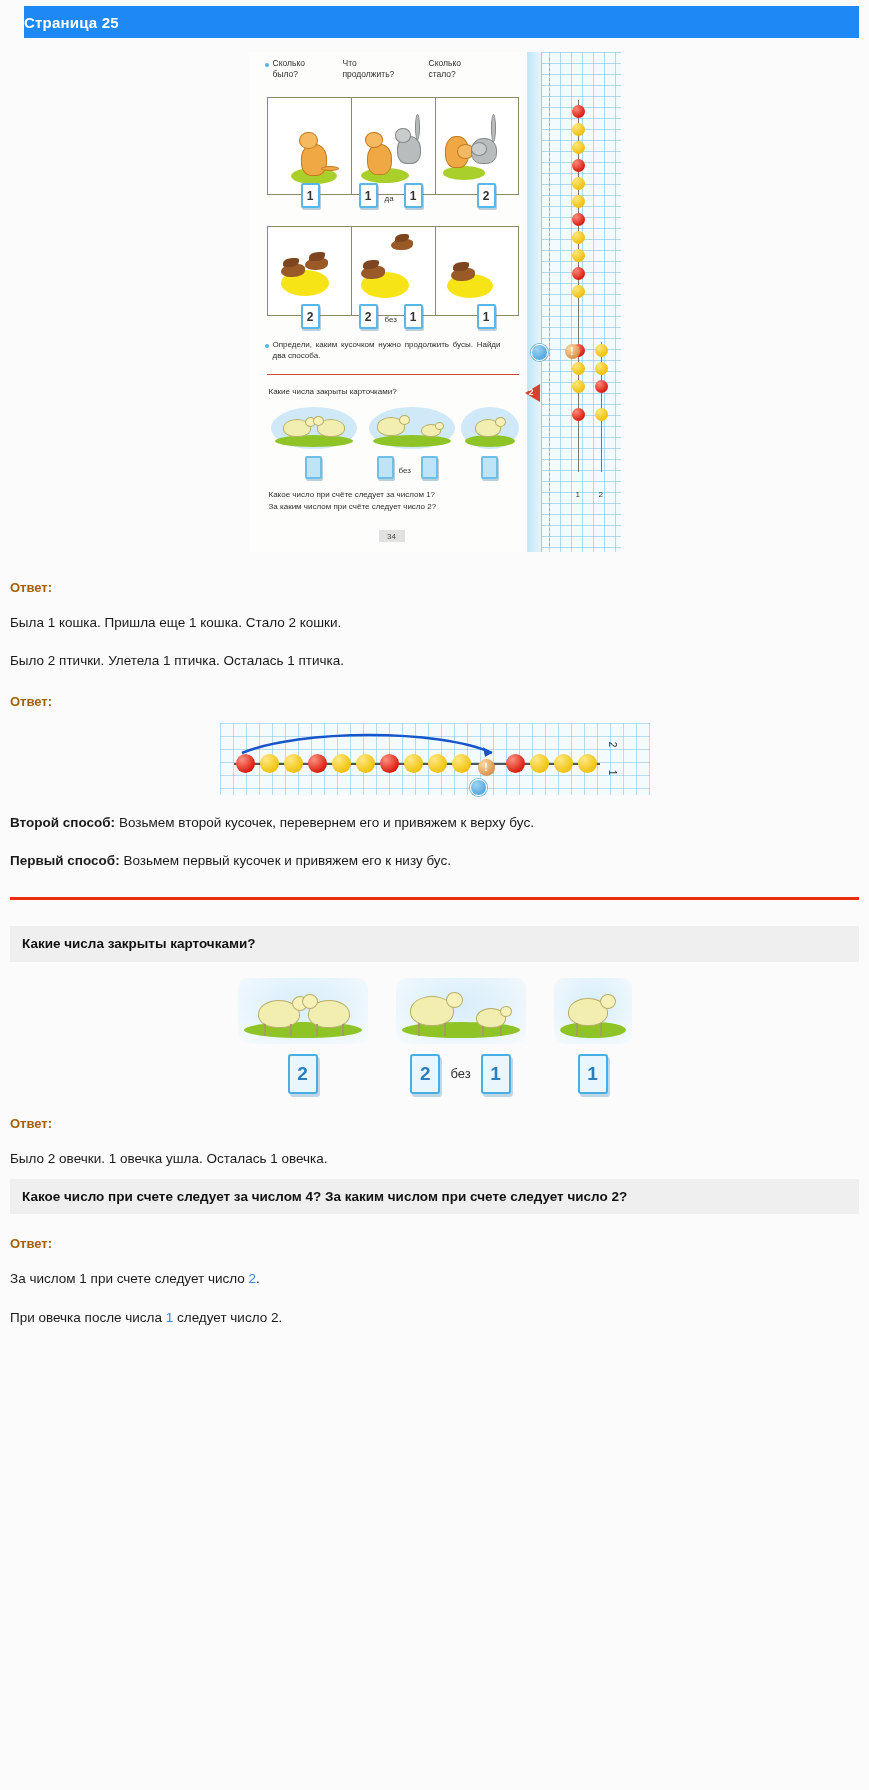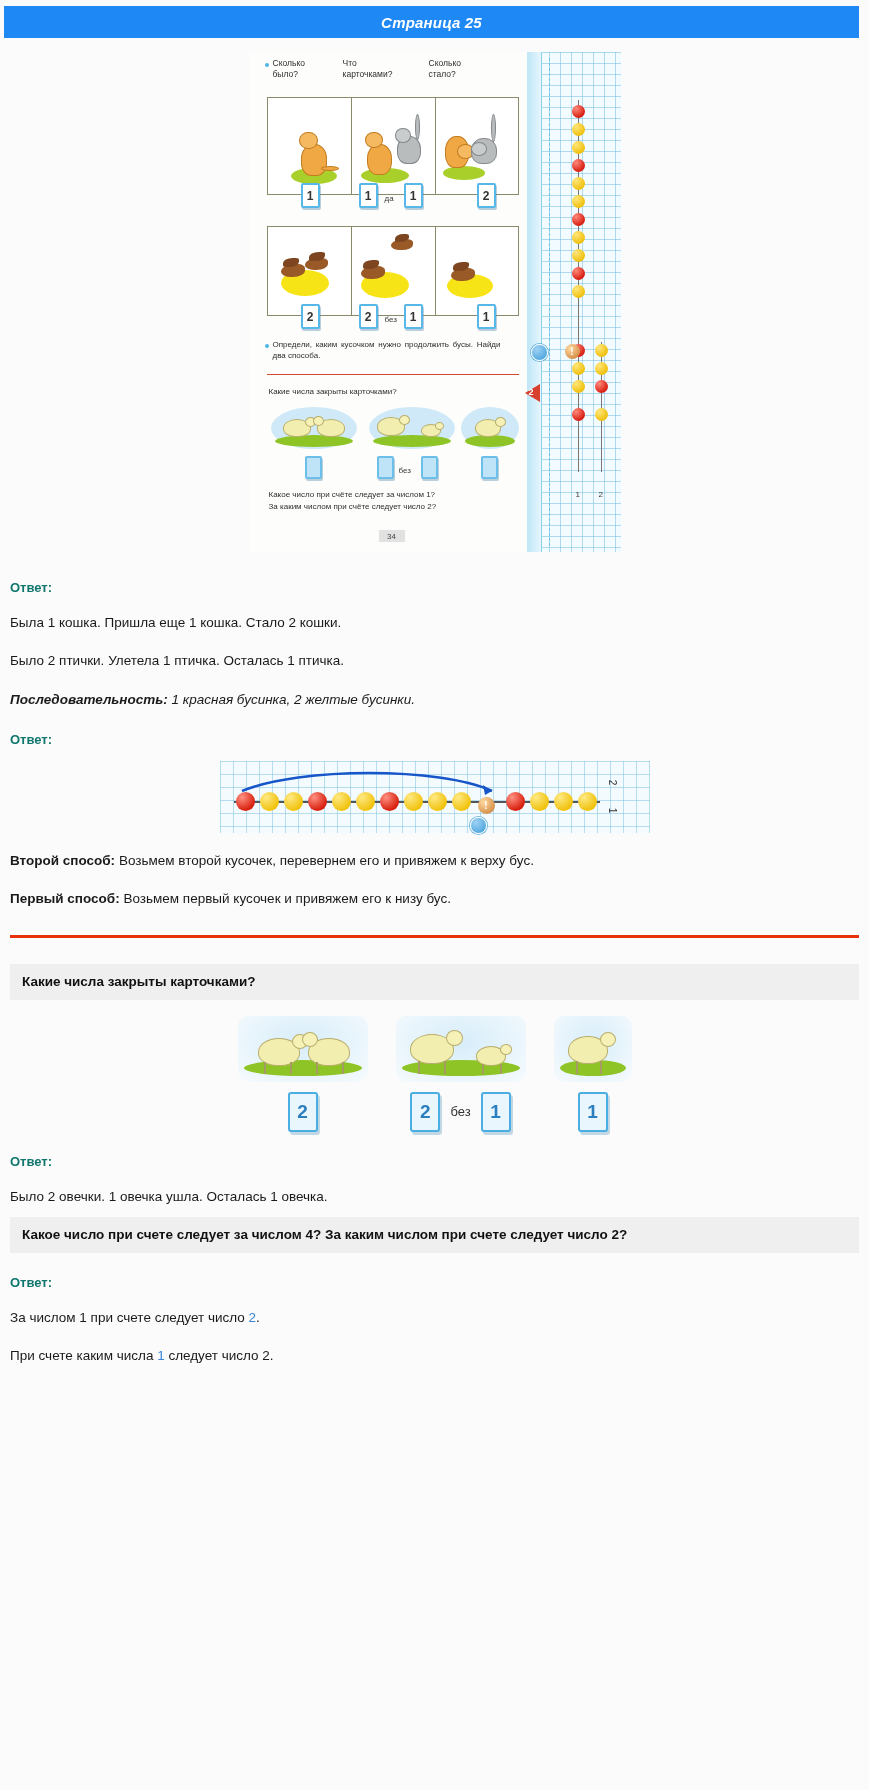--- a/index.html
+++ b/index.html
@@ -8,28 +8,27 @@
     width: 869px;
     background: #fbfbfb;
     font-family: "Liberation Sans", sans-serif;
     color: #1a1a1a;
     -webkit-font-smoothing: antialiased;
   }
   .page { width:869px; position:relative; padding-bottom:24px; }
 
   
   .topbar {
-    margin: 6px 10px 0 4px;
+    margin: 6px 10px 0 24px;
     height: 32px;
     background: #1e88f5;
     color: #fff;
-    display:flex; align-items:center; justify-content:center;
+    display:flex; align-items:center; justify-content:flex-start;
     font-size: 15px; font-weight: bold;
     letter-spacing: .2px;
-    font-style: italic;
   }
 
   
   .scan-wrap { display:flex; justify-content:center; padding: 14px 0 6px 0; }
   .scan {
     position: relative;
     width: 372px; height: 500px;
     background: #fdfdfb;
     overflow: hidden;
   }
@@ -118,21 +117,21 @@
     background:radial-gradient(circle at 34% 30%,#ffd9a0,#c8772c);
     color:#fff;font-size:10px;font-weight:bold;display:flex;align-items:center;justify-content:center;
   }
 
   
   .qbar {
     background:#efefef; margin:10px 10px 0 10px; padding:8px 12px;
     font-size:13.5px; font-weight:bold; color:#111; line-height:1.45;
   }
   .ans-label {
-    color:#0f766e; font-weight:bold; font-size:13px;
+    color:#a16207; font-weight:bold; font-size:13px;
     margin:22px 10px 0 10px;
   }
   .para { font-size:13.5px; color:#1a1a1a; margin:18px 10px 0 10px; line-height:1.5; }
   .para.italic { font-style:italic; }
   .para b { font-weight:bold; }
   .num-blue { color:#3a86d8; }
   .hr-red { height:3px; background:#e8300c; margin:26px 10px 0 10px; }
 
   
   .beads-fig {
@@ -187,21 +186,21 @@
   <div class="scan-wrap">
   <div class="scan">
     <div class="scan-inner">
 
       <div class="ruled"></div>
 
       <div class="bullet-dot" style="left:16px;top:11px;"></div>
       <div class="scan-h" style="left:24px;top:6px;width:62px;white-space:pre-line;">Сколько
 было?</div>
       <div class="scan-h" style="left:94px;top:6px;width:72px;white-space:pre-line;">Что
-карточками?</div>
+продолжить?</div>
       <div class="scan-h" style="left:180px;top:6px;width:70px;white-space:pre-line;">Сколько
 стало?</div>
 
       <div class="tbl" style="left:18px;top:45px;width:252px;height:98px;">
         <div class="cell" style="left:0;width:84px;"></div>
         <div class="cell" style="left:84px;width:84px;"></div>
         <div class="cell" style="left:168px;width:84px;"></div>
       </div>
 
       <div class="cat" style="left:40px;top:72px;width:52px;height:62px;">
@@ -350,24 +349,20 @@
           </div>
 
     </div>
   </div>
   </div>
 
   <div class="ans-label">Ответ:</div>
   <div class="para">Была 1 кошка. Пришла еще 1 кошка. Стало 2 кошки.</div>
   <div class="para">Было 2 птички. Улетела 1 птичка. Осталась 1 птичка.</div>
 
-  <div class="para italic">
-    <b>Последовательность:</b>
-    <span>1 красная бусинка, 2 желтые бусинки.</span>
-  </div>
   <div class="ans-label">Ответ:</div>
 
   <div class="beads-fig">
     <svg class="arrow-svg" width="430" height="72">
       <path d="M22 30 C 80 6, 220 6, 272 30" stroke="#1656c8" stroke-width="2.5" fill="none"></path>
       <path d="M272 30 l -9 -6 l 2 10 z" fill="#1656c8"></path>
     </svg>
     <div class="bd-line" style="left:14px;top:40px;width:270px;"></div>
     <div class="bd red" style="left:16px;top:31px;"></div>
     <div class="bd yel" style="left:40px;top:31px;"></div>
@@ -463,16 +458,16 @@
   <div class="para">Было 2 овечки. 1 овечка ушла. Осталась 1 овечка.</div>
 
   <div class="qbar">
     <span>Какое число при счете следует за числом 4? За каким числом при счете следует число 2?</span>
   </div>
   <div class="ans-label">Ответ:</div>
   <div class="para">
     <span>За числом 1 при счете следует число </span><span class="num-blue">2</span><span>.</span>
   </div>
   <div class="para">
-    <span>При счете каким числа </span><span class="num-blue">1</span><span> следует число 2.</span>
+    <span>При овечка после числа </span><span class="num-blue">1</span><span> следует число 2.</span>
   </div>
 
 </div>
 
 </body></html>

